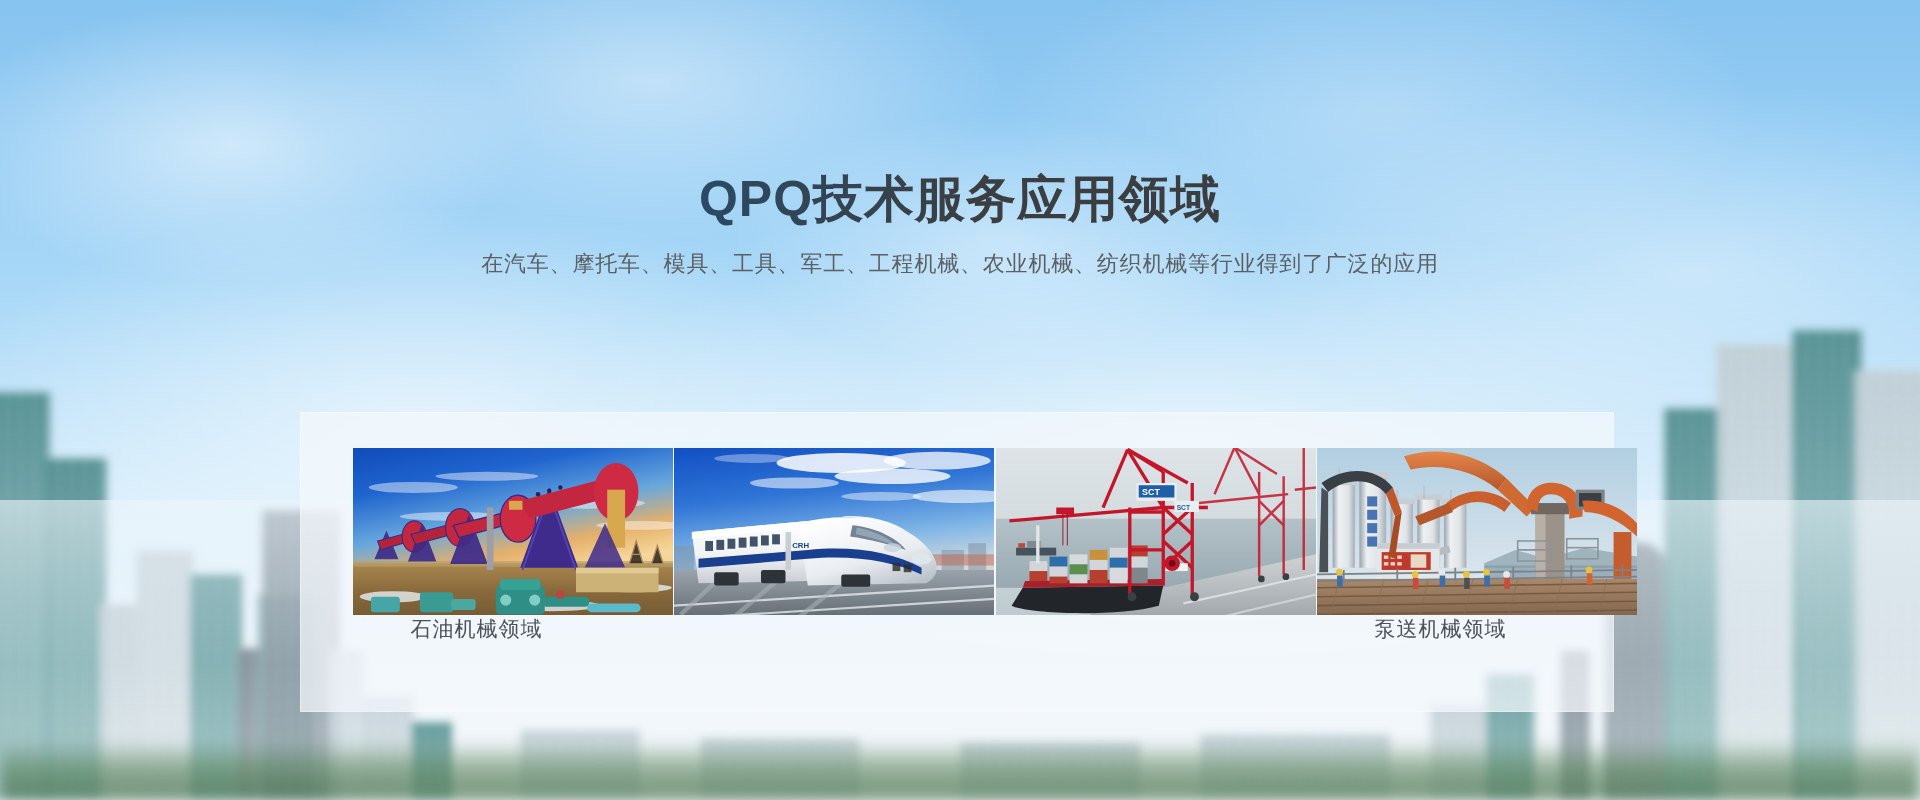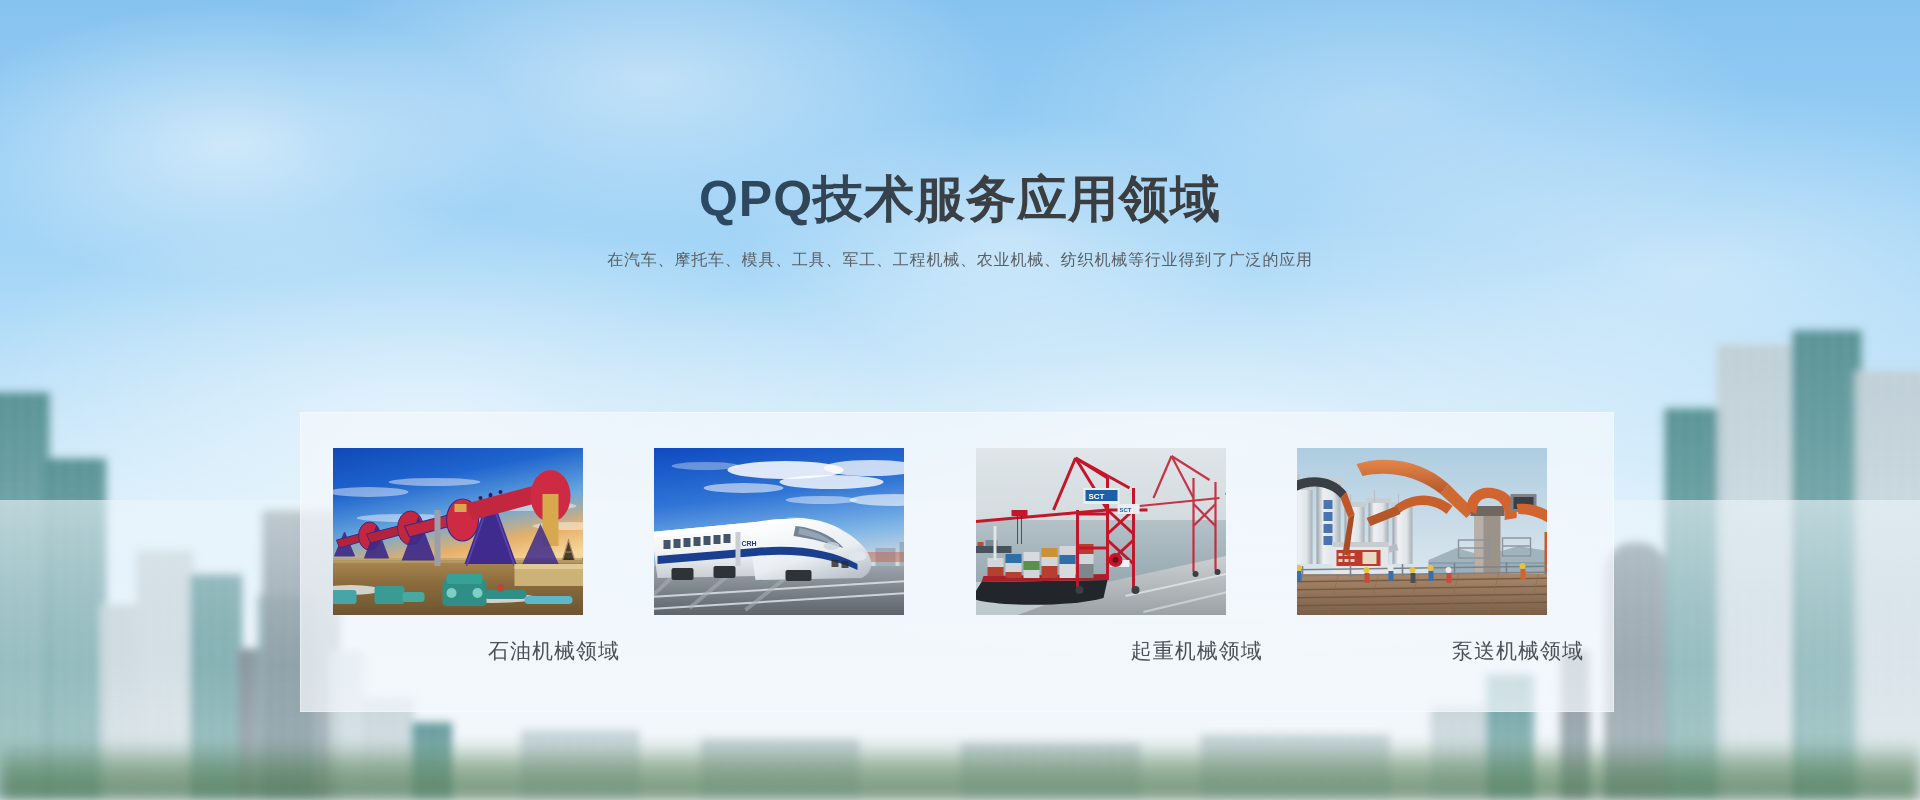--- a/index.html
+++ b/index.html
@@ -65,41 +65,42 @@
   
   .headings { position:absolute; left:0; right:0; top:172px; text-align:center; }
   .page-title{
     font-size:50px; font-weight:bold; letter-spacing:1px; line-height:1.1;
     font-family:"Liberation Sans","DejaVu Sans",sans-serif;
     background:linear-gradient(90deg, #123c6b 0%, #1d4d80 24%, #2a4a66 36%, #3b3f42 50%, #3a3a3a 100%);
     -webkit-background-clip:text; background-clip:text; color:transparent;
     -webkit-text-fill-color:transparent;
   }
   .page-subtitle{
-    margin-top:22px; font-size:16px; color:#5b6065; letter-spacing:.8px; line-height:1.4;
+    margin-top:22px; font-size:22px; color:#5b6065; letter-spacing:.8px; line-height:1.4;
   }
 
   
   .panel{
     position:absolute; left:300px; top:412px; width:1314px; height:300px;
     background:rgba(244,248,252,.72);
     box-shadow:0 0 0 1px rgba(255,255,255,.35) inset;
   }
   .cards{
     position:absolute; left:33px; top:36px; width:1251px;
     display:flex; justify-content:space-between;
   }
   .card{ width:287px; }
   .card-thumb{
-    width:250px; height:167px; overflow:hidden; position:relative;
+    width:320px; height:167px; overflow:hidden; position:relative;
     background:#22405e;
+    margin-left:20px;
   }
   .card-thumb svg{ display:block; width:100%; height:100%; }
   .card-label{
-    margin-top:22px; text-align:right;
+    text-align:center;
     font-size:21px; color:#4b5156; letter-spacing:1px;
   }
 </style>
 </head>
 <body>
 
 <div class="bg">
   <div class="sky"></div>
 
   <div class="skyline">
@@ -457,21 +458,20 @@
             <circle cx="122" cy="142" r="4"></circle>
             <circle cx="178" cy="142" r="4"></circle>
             <circle cx="238" cy="126" r="3"></circle>
             <circle cx="260" cy="124" r="3"></circle>
           </g>
 
           <circle cx="158" cy="112" r="7" fill="#c4162a"></circle>
           <circle cx="158" cy="112" r="3" fill="#6f0c18"></circle>
         </svg>
       </div>
-      <div class="card-label">起重机械领域</div>
     </div>
 
     <div class="card">
       <div class="card-thumb">
         <svg viewBox="0 0 287 167" preserveAspectRatio="xMidYMid slice">
           <defs>
             <linearGradient id="cpsky" x1="0" y1="0" x2="0" y2="1">
               <stop offset="0%" stop-color="#aecde1"></stop>
               <stop offset="55%" stop-color="#cfdfe9"></stop>
               <stop offset="100%" stop-color="#e7eef2"></stop>

